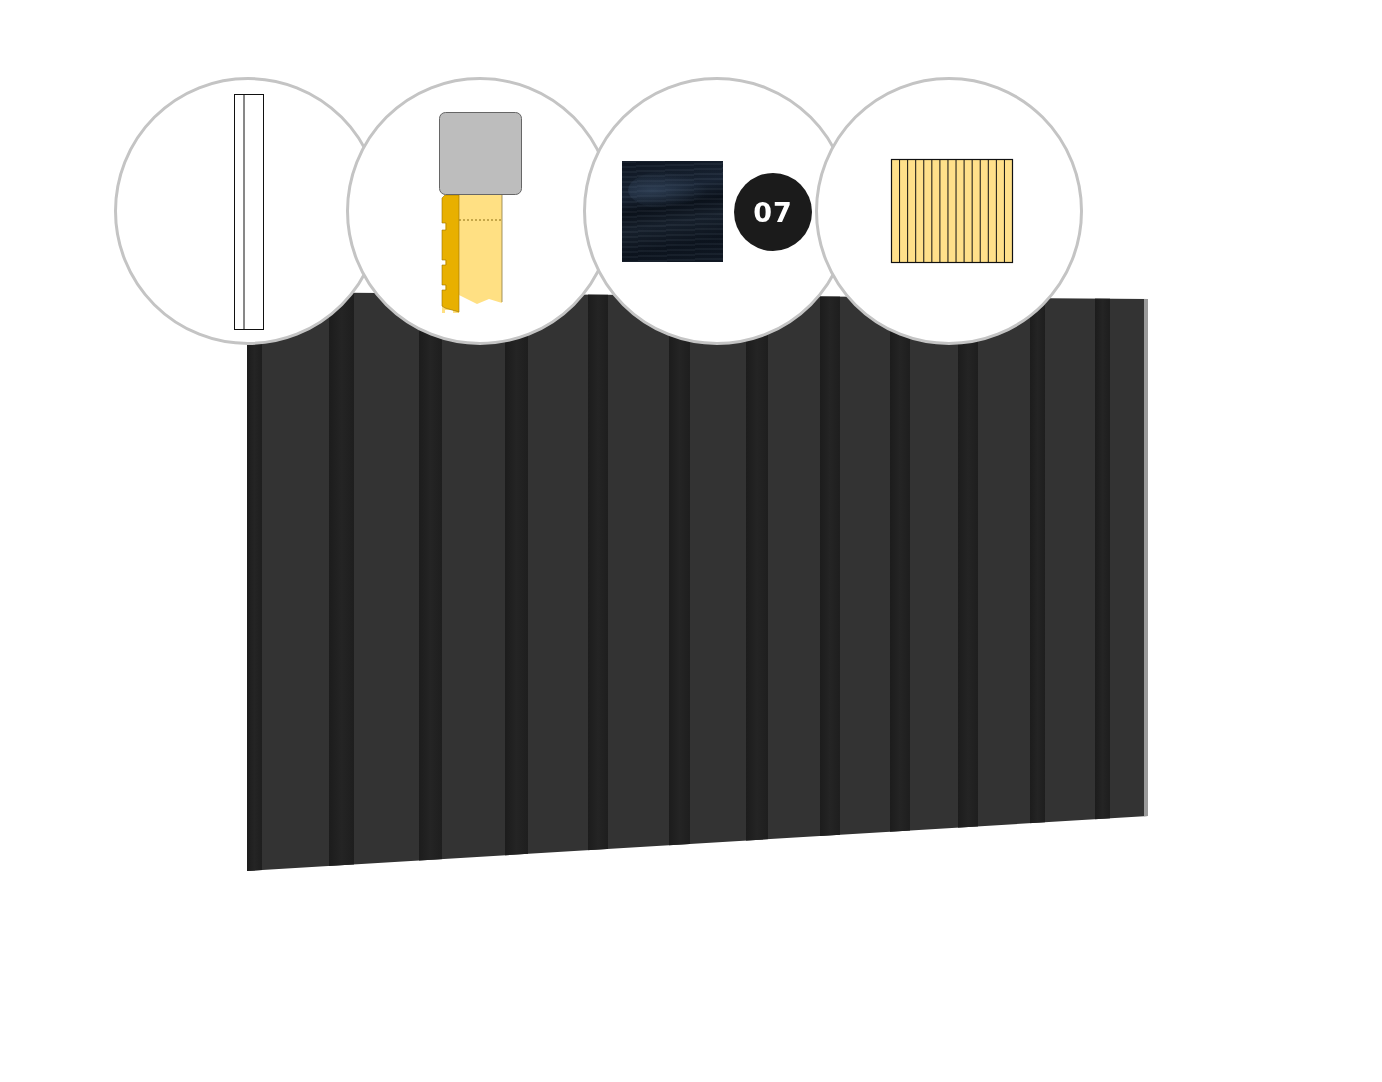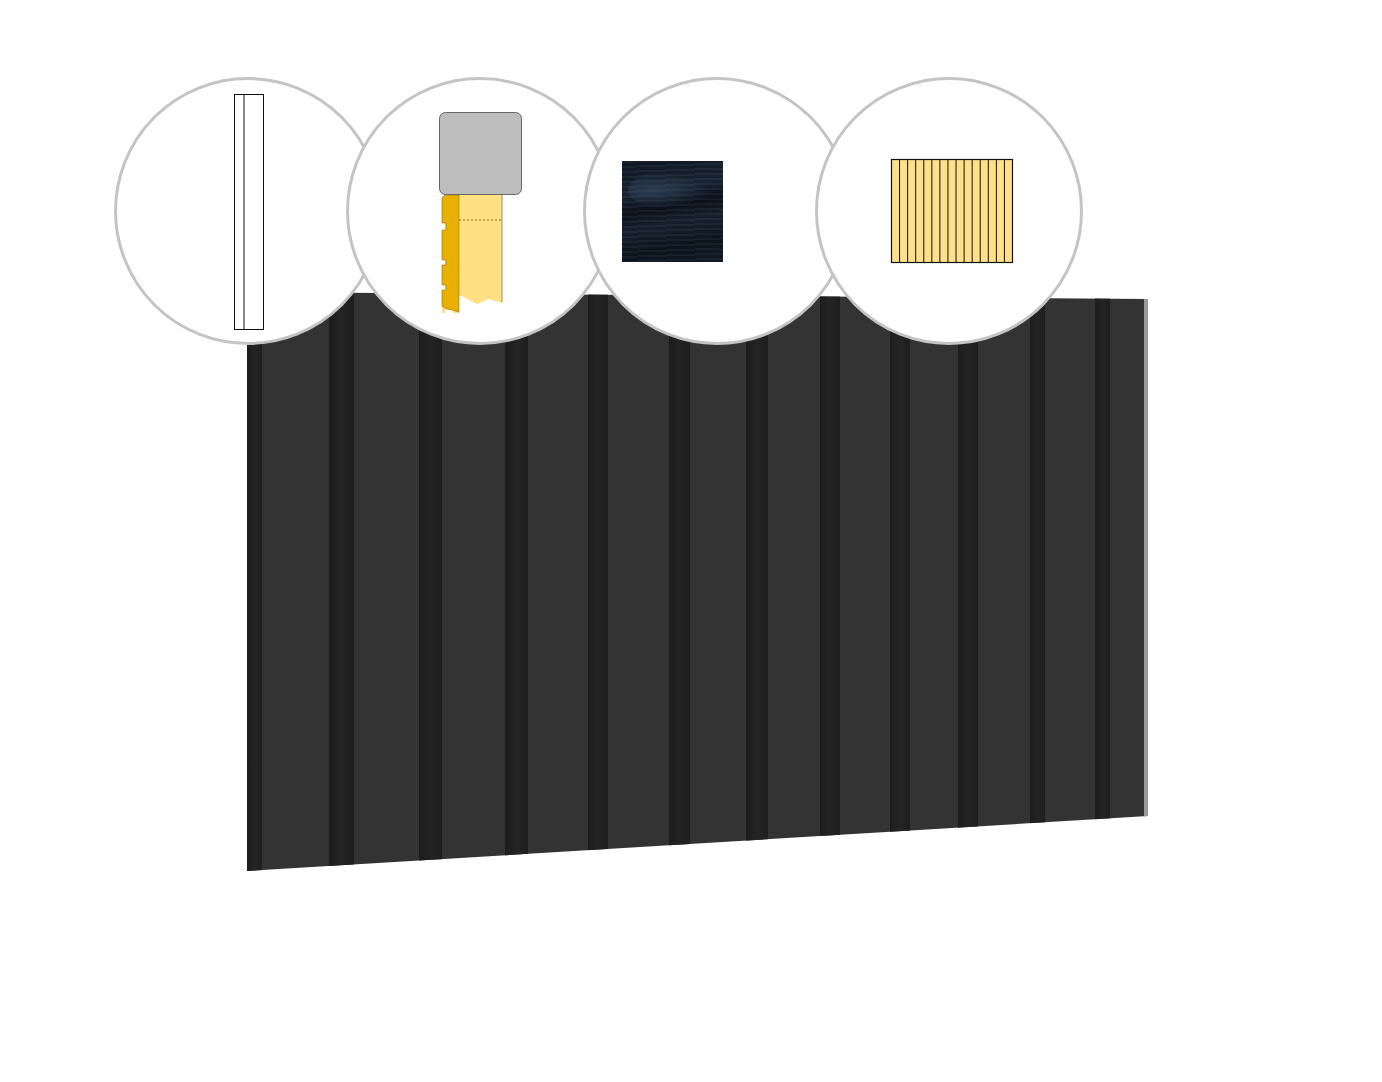--- a/index.html
+++ b/index.html
@@ -79,20 +79,21 @@
     <path d="M96,115 L96,213 L93,213 L93,233 L96,233 L96,230 L104,230 L104,233 L110,233 L110,215 L128,224 L140,219 L153,223 L153,115 Z" fill="#ffe083"></path>
     <path d="M96,115 L110,115 L110,232 L96,228 L93,226 L93,210 L97,210 L97,205 L93,205 L93,185 L97,185 L97,180 L93,180 L93,150 L97,150 L97,143 L93,143 L93,118 Z" fill="#e8b000" stroke="#9a7300" stroke-width="0.6"></path>
     <line x1="110" y1="140" x2="153" y2="140" stroke="#8a6d10" stroke-width="1" stroke-dasharray="2,2"></line>
     <line x1="153" y1="115" x2="153" y2="222" stroke="#8a7a40" stroke-width="0.8"></line>
     <rect x="90.5" y="32.5" width="82" height="82" rx="6" ry="6" fill="#bdbdbd" stroke="#666" stroke-width="1"></rect>
   </svg>
 </div>
 
 <div class="badge badge-3">
   <div class="swatch"></div>
+  <div class="color-code">07</div>
 </div>
 
 <div class="badge badge-4">
   <svg id="boards-svg" width="262" height="262" viewBox="0 0 262 262">
     <rect x="73.5" y="79.5" width="121" height="103" fill="#ffe08a" stroke="#111" stroke-width="1.2"></rect>
     <g id="board-lines">
         <line x1="81.56666666666666" x2="81.56666666666666" y1="79.5" y2="182.5" stroke="#111" stroke-width="1"></line>
         <line x1="89.63333333333333" x2="89.63333333333333" y1="79.5" y2="182.5" stroke="#111" stroke-width="1"></line>
         <line x1="97.7" x2="97.7" y1="79.5" y2="182.5" stroke="#111" stroke-width="1"></line>
         <line x1="105.76666666666667" x2="105.76666666666667" y1="79.5" y2="182.5" stroke="#111" stroke-width="1"></line>

